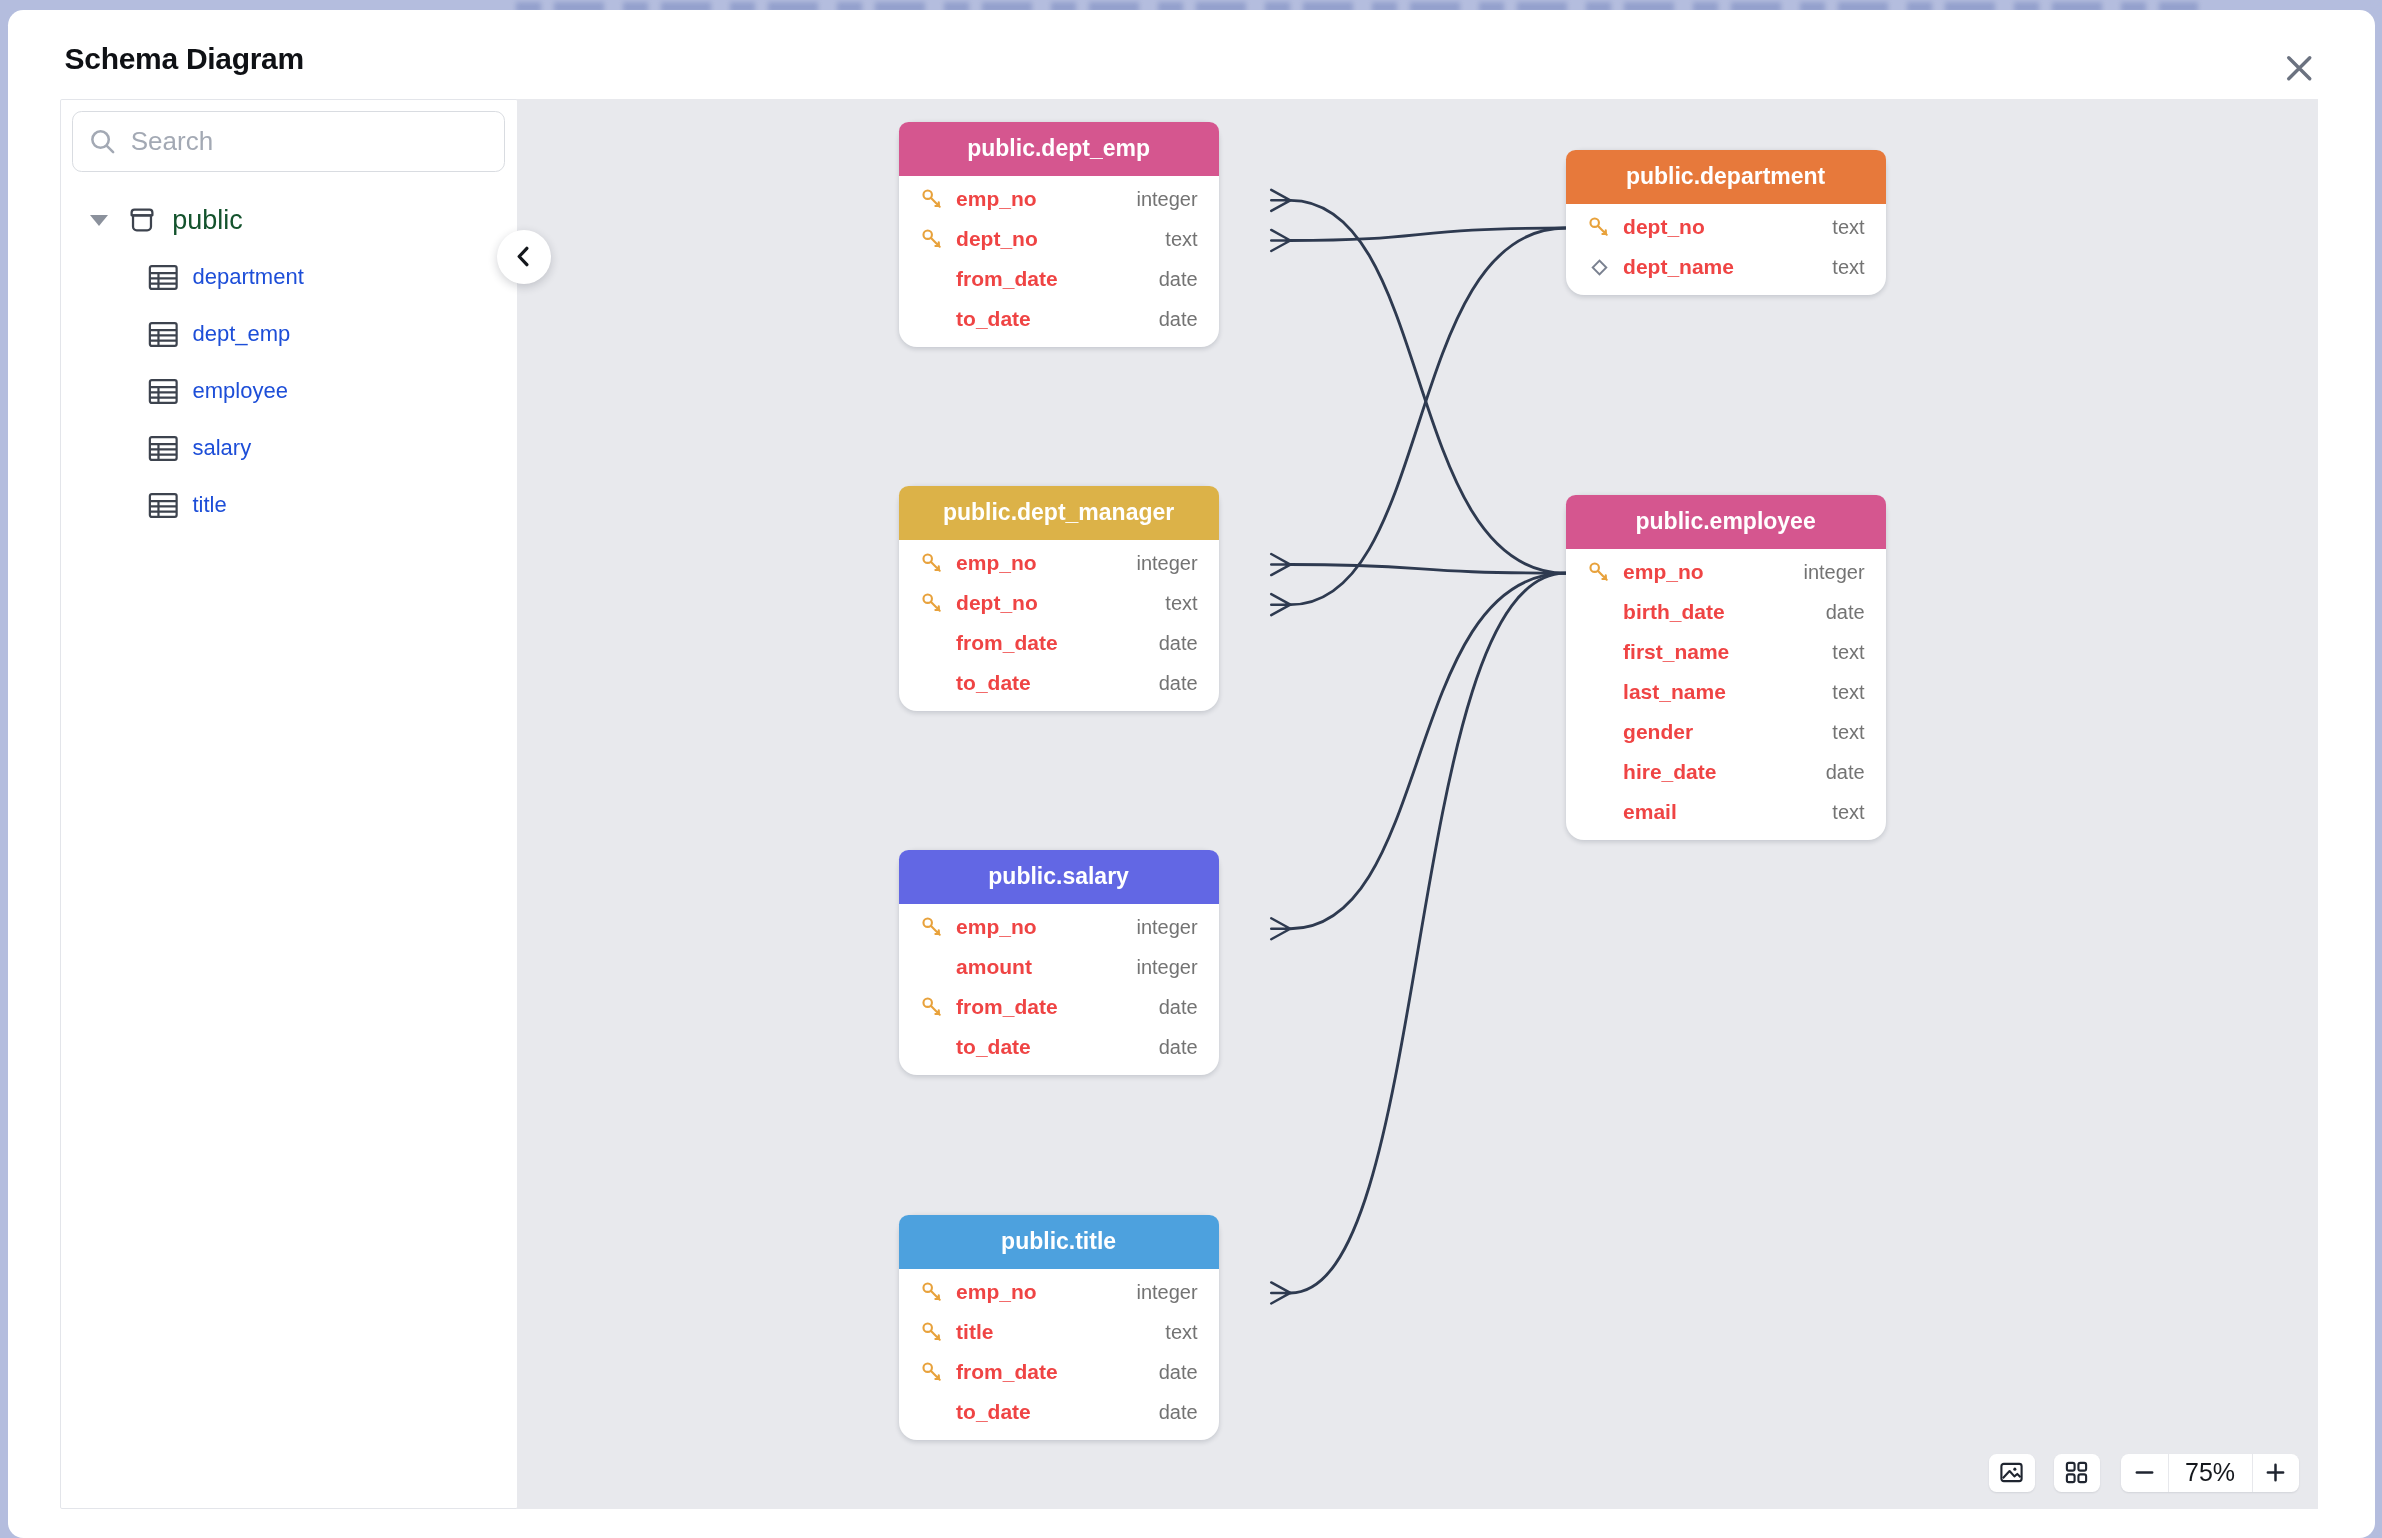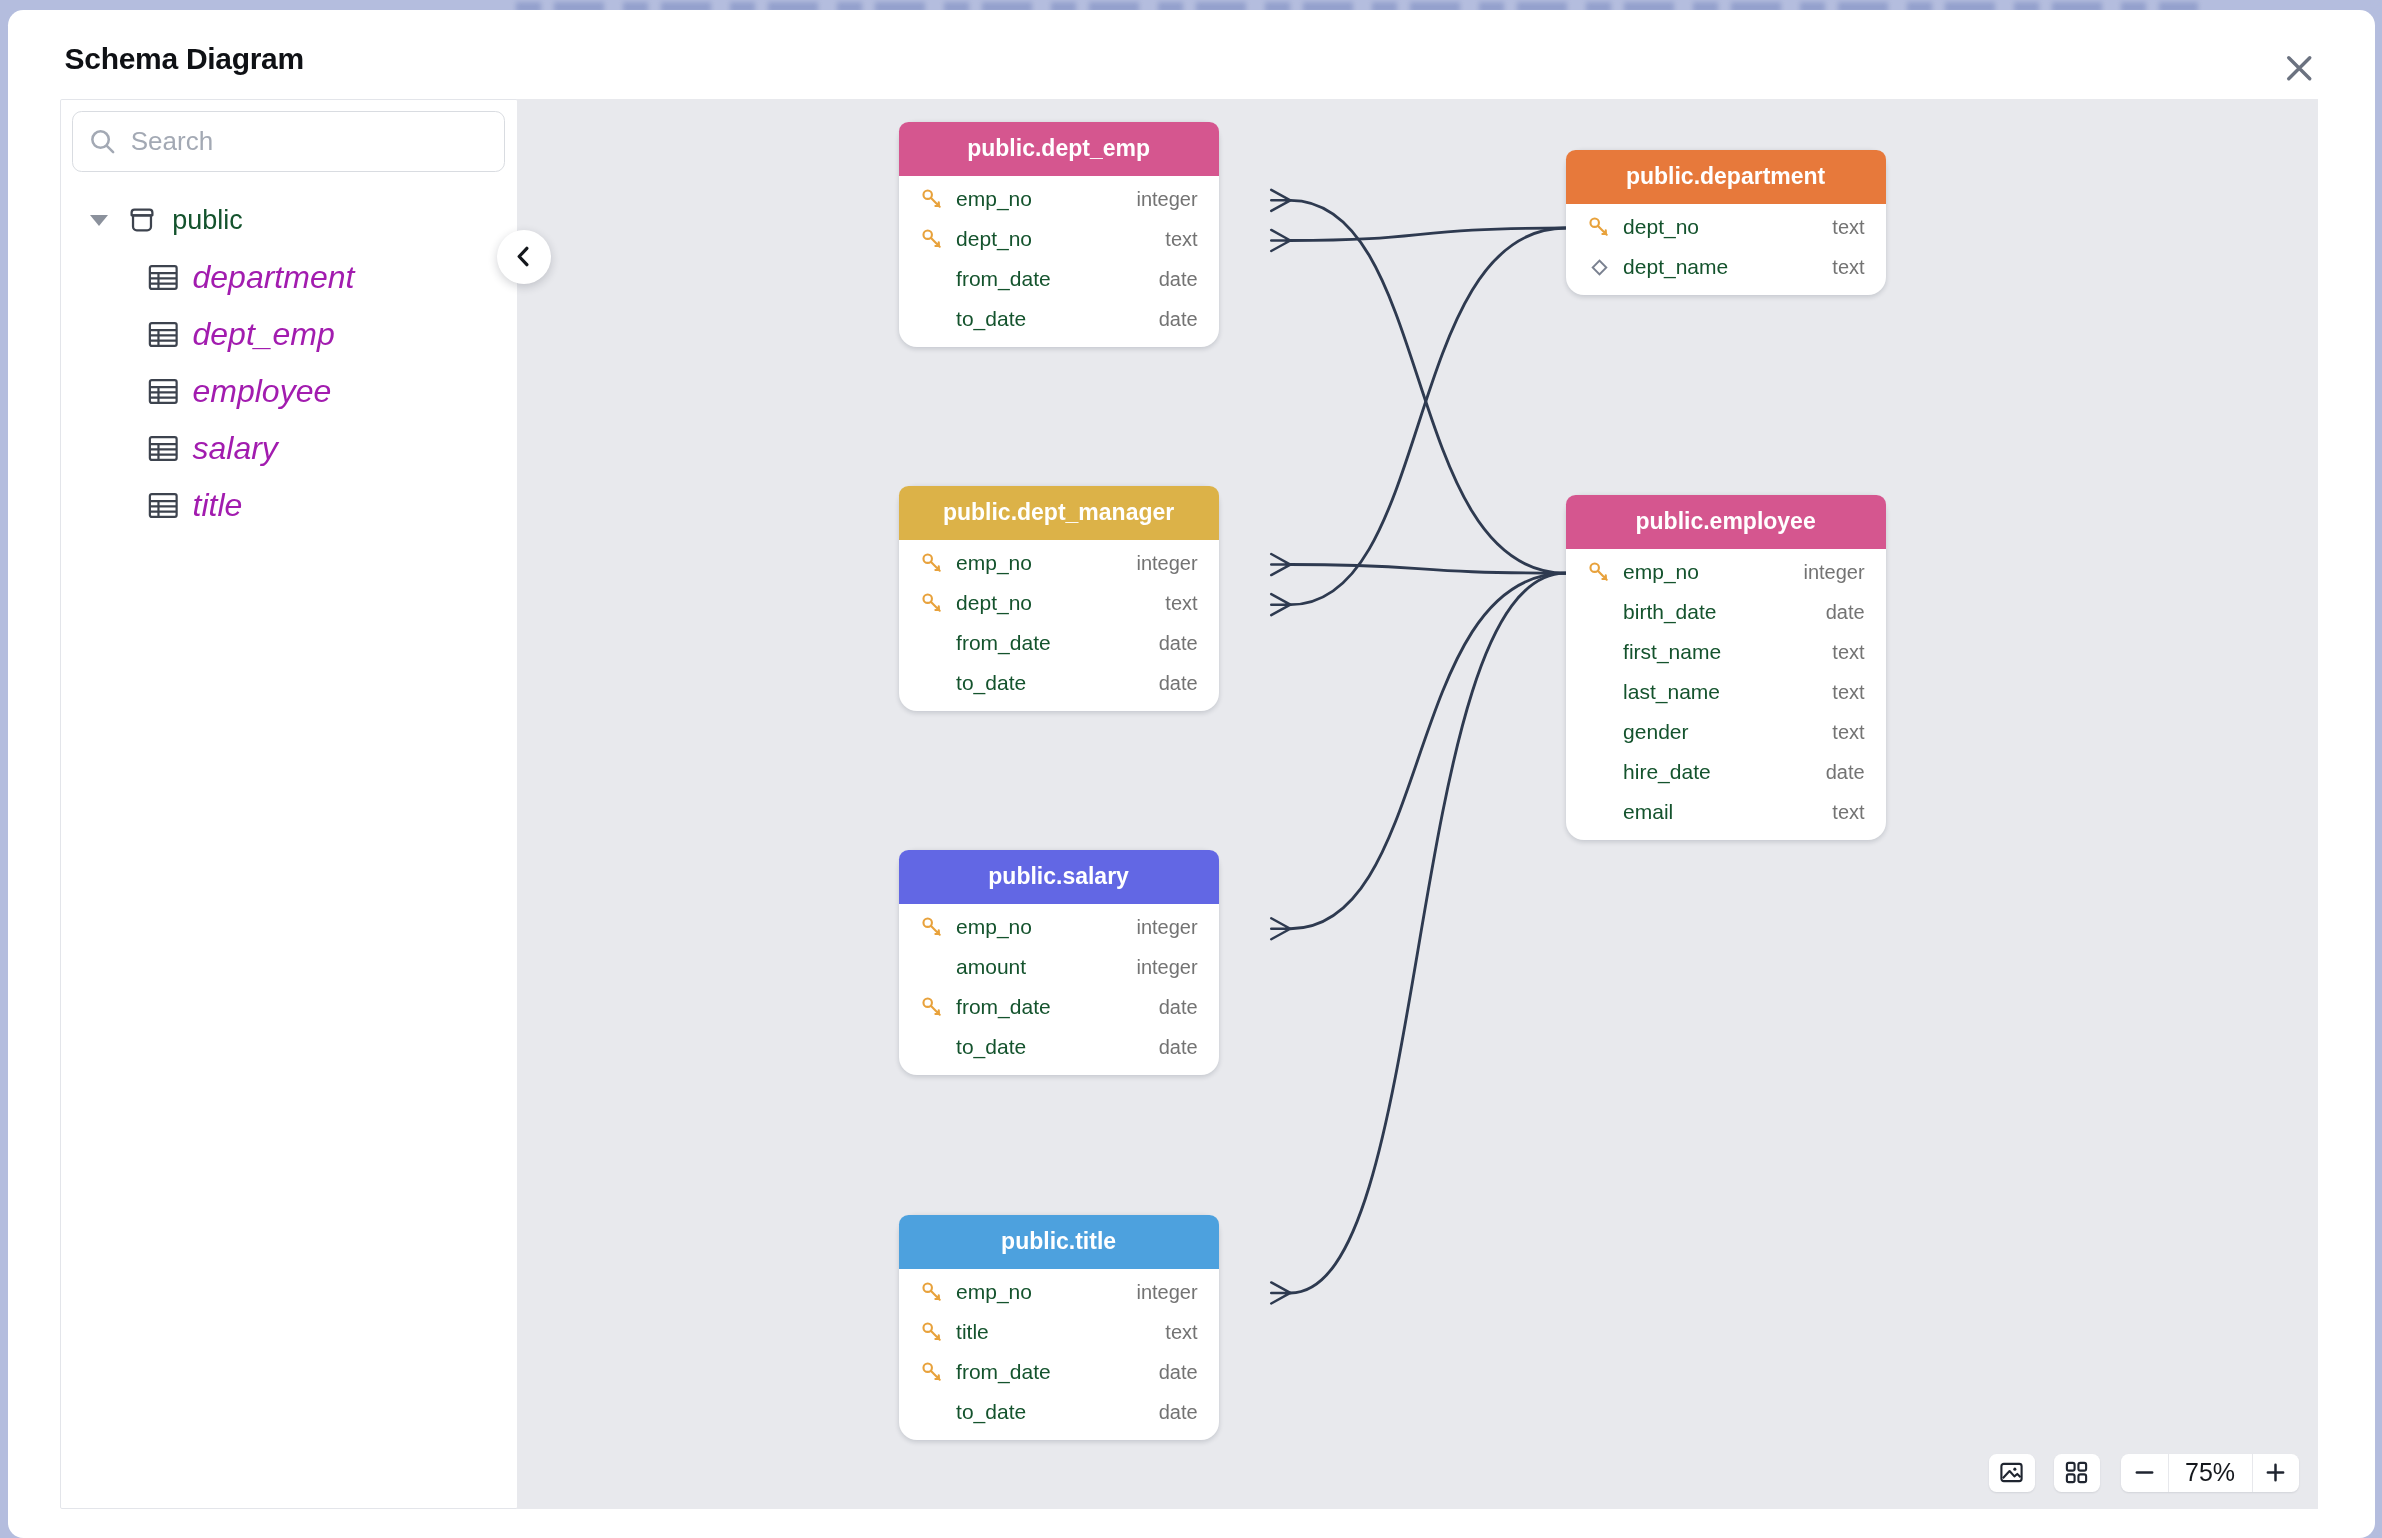--- a/index.html
+++ b/index.html
@@ -29,39 +29,39 @@
   .search-box input { border:none; outline:none; flex:1; font-size:26px; color:#30353f;
     font-family:"Liberation Sans", sans-serif; background:transparent; }
   .search-box input::placeholder { color:#a3a9b4; }
 
   .tree { position:absolute; left:0; top:92px; width:100%; }
   .tree-schema { display:flex; align-items:center; height:57px; padding-left:29px; gap:13.4px; cursor:pointer; }
   .tree-schema .label { font-size:27px; color:#14532d; }
   .caret { width:0; height:0; border-left:9.6px solid transparent; border-right:9.6px solid transparent;
     border-top:11.5px solid #8b919c; margin-right:3.8px; }
   .tree-item { display:flex; align-items:center; height:57px; padding-left:86px; gap:13.4px; cursor:pointer; }
-  .tree-item .label { font-size:32px; color:#a21caf;font-style:italic; }
+  .tree-item .label { font-size:22px; color:#1d4ed8; }
 
   .collapse-btn { position:absolute; left:489px; top:220px; width:54px; height:54px; border-radius:50%;
     background:#fff; border:none; box-shadow:0 2.9px 9.6px rgba(30,35,50,.20);
     display:flex; align-items:center; justify-content:center; cursor:pointer; z-index:5; }
 
   
   .canvas { position:absolute; left:509px; top:89px; width:1801px; height:1410px;
     background:#e8e9ed; overflow:hidden; }
   .edges { position:absolute; left:0; top:0; z-index:0; }
 
   .table-card { position:absolute; width:320px; background:#fff; border-radius:18px;
     box-shadow:0 1.9px 5.7px rgba(15,23,42,.16); z-index:1; }
   .table-card .hdr { height:54px; border-radius:9.6px 9.6px 0 0; display:flex; align-items:center;
     justify-content:center; color:#fff; font-size:23px; font-weight:700; cursor:grab; }
   .table-card .rows { padding:3.8px 0 7.6px 0; }
   .field-row { height:40px; display:flex; align-items:center; padding:0 21px; gap:11.5px; }
   .field-row .ficon { width:25px; height:25px; flex:0 0 25px; display:flex; align-items:center; justify-content:center; }
-  .field-row .fname { font-size:21px; font-weight:400; color:#14532d; }
+  .field-row .fname { font-size:21px; font-weight:700; color:#ef4444; }
   .field-row .ftype { margin-left:auto; font-size:20px; color:#737373; }
 
   
   .tb-btn { position:absolute; height:38px; background:#fff; border:none; border-radius:7.6px;
     box-shadow:0 1px 1.9px rgba(20,25,40,.10); display:flex; align-items:center; justify-content:center; cursor:pointer; }
   .zoom-group { position:absolute; height:38px; background:#fff; border-radius:7.6px;
     box-shadow:0 1px 1.9px rgba(20,25,40,.10); display:flex; align-items:stretch; }
   .zoom-group .seg { display:flex; align-items:center; justify-content:center; cursor:pointer; background:transparent; border:none; }
   .zoom-group .seg + .seg { border-left:1px solid #e7e8ec; }
   .zoom-label { font-size:25px; color:#14171c; width:84px; }

